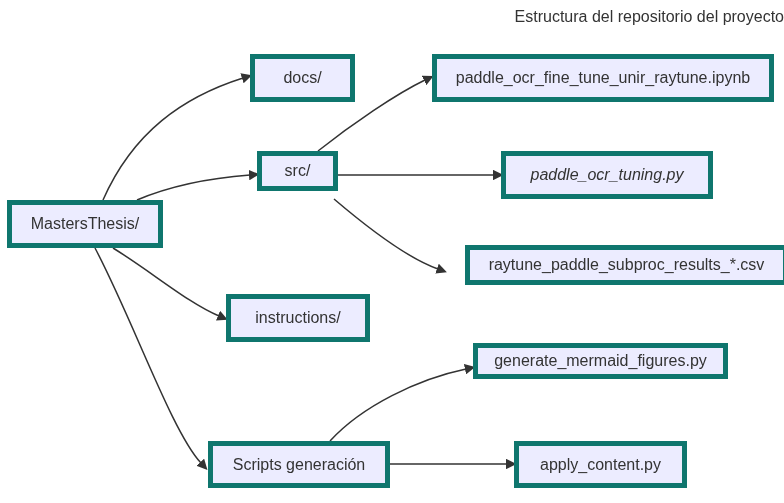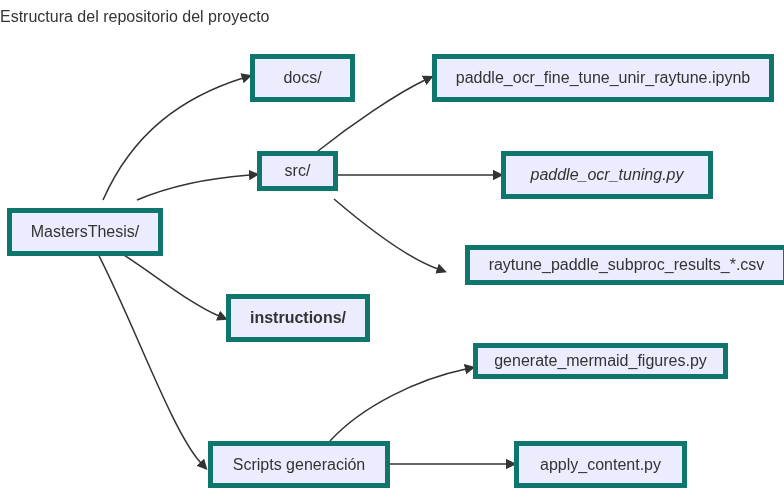--- a/index.html
+++ b/index.html
@@ -13,21 +13,21 @@
     height: 503px;
     background: #FFFFFF;
     font-family: "Liberation Sans", sans-serif;
     overflow: hidden;
   }
   .diagram-title {
     position: absolute;
     top: 8px;
     left: 0;
     width: 784px;
-    text-align: left;
+    text-align: right;
     font-size: 16px;
     font-weight: 500;
     color: #333333;
   }
   .edges-layer {
     position: absolute;
     top: 0;
     left: 0;
     width: 784px;
     height: 503px;
@@ -43,27 +43,27 @@
     background: #ECECFF;
     border: 5px solid #0f766e;
     color: #333333;
     font-size: 16px;
     display: flex;
     align-items: center;
     justify-content: center;
     white-space: nowrap;
     text-align: center;
   }
-  .n-root         { left: 7px;   top: 200px; width: 156px; height: 48px; margin-top: 8px; }
+  .n-root         { left: 7px;   top: 200px; width: 156px; height: 48px; }
   .n-docs         { left: 250px; top: 54px;  width: 105px; height: 48px; }
   .n-ipynb        { left: 432px; top: 54px;  width: 342px; height: 48px; }
   .n-src          { left: 257px; top: 151px; width: 81px;  height: 40px; }
   .n-tuning       { left: 501px; top: 151px; width: 212px; height: 48px; font-style: italic; }
   .n-csv          { left: 445px; top: 245px; width: 323px; height: 40px; margin-left: 20px; }
-  .n-instructions { left: 226px; top: 294px; width: 144px; height: 48px; font-weight: bold; }
+  .n-instructions { left: 226px; top: 294px; width: 144px; height: 48px; }
   .n-generate     { left: 473px; top: 343px; width: 255px; height: 36px; }
   .n-scripts      { left: 208px; top: 441px; width: 182px; height: 47px; }
   .n-apply        { left: 514px; top: 441px; width: 173px; height: 47px; }
 </style>
 </head>
 <body>
 
 <div class="canvas">
 
   <div class="diagram-title">Estructura del repositorio del proyecto</div>

